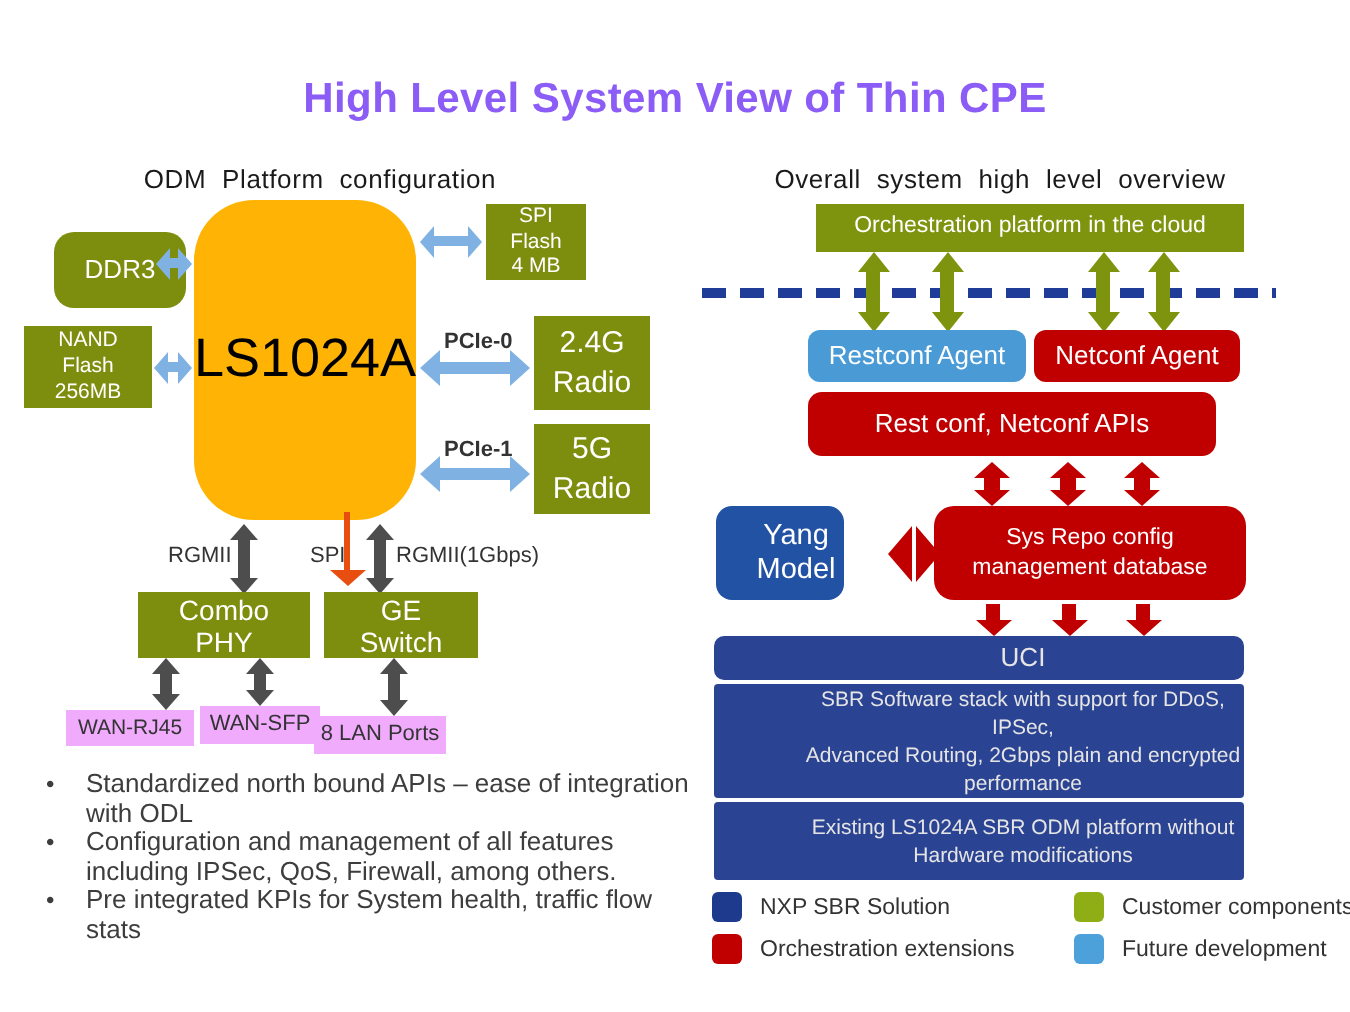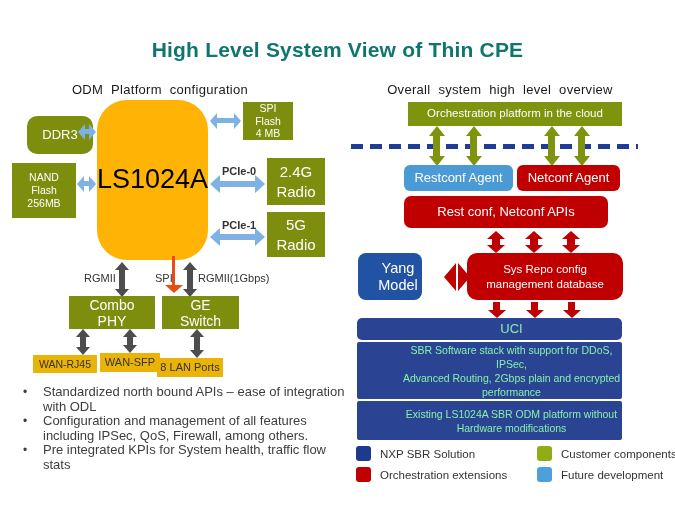--- a/index.html
+++ b/index.html
@@ -1,27 +1,27 @@
 <!DOCTYPE html>
 <html><head>
 <meta charset="utf-8">
 <style>
   html,body{margin:0;padding:0;background:#ffffff;}
   #stage{position:relative;width:675px;height:506px;background:#ffffff;overflow:hidden;
          font-family:"Liberation Sans",sans-serif;color:#222;}
   .box{position:absolute;display:flex;flex-direction:column;align-items:center;justify-content:center;
        text-align:center;box-sizing:border-box;line-height:1.15;}
   .olive{background:#7d8e0e;color:#ffffff;}
-  .lime{background:#eab308;color:#333333;}
-  .navy{background:#2a4392;color:#86efac;padding-left:44px;}
+  .lime{background:#f0abfc;color:#333333;}
+  .navy{background:#2a4392;color:#e5e5e5;padding-left:44px;}
   .red{background:#c00000;color:#ffffff;}
   .lblue{background:#4a9bd5;color:#ffffff;}
   .yang{background:#2152a4;color:#ffffff;}
   .title{position:absolute;left:0;top:38px;width:675px;text-align:center;
-         font-size:21px;font-weight:bold;color:#0f766e;letter-spacing:.2px;}
+         font-size:21px;font-weight:bold;color:#8b5cf6;letter-spacing:.2px;}
   .subhead{position:absolute;font-size:13px;color:#1a1a1a;text-align:center;
            word-spacing:4px;letter-spacing:.3px;white-space:nowrap;}
   .lbl{position:absolute;font-size:11px;color:#333;white-space:nowrap;}
   .b{font-weight:bold;}
   
   .ah{position:absolute;background:var(--c,#7fb2e2);}
   .ah::before,.ah::after{content:"";position:absolute;width:0;height:0;top:50%;}
   .ah.sm{height:5px;}
   .ah.sm::before{right:100%;margin-top:-8px;border-top:8px solid transparent;border-bottom:8px solid transparent;border-right:7px solid var(--c,#7fb2e2);}
   .ah.sm::after{left:100%;margin-top:-8px;border-top:8px solid transparent;border-bottom:8px solid transparent;border-left:7px solid var(--c,#7fb2e2);}
@@ -64,21 +64,21 @@
 <div id="stage">
 
   <div class="title">High Level System View of Thin CPE</div>
 
   <div class="subhead" style="left:60px;top:82px;width:200px;">ODM Platform configuration</div>
 
   <div class="box olive" style="left:27px;top:116px;width:66px;height:38px;font-size:13px;border-radius:10px;">
     <div>DDR3</div>
   </div>
 
-  <div class="box olive" style="left:12px;top:163px;width:64px;height:55px;font-size:10.5px;line-height:13px;text-align:center;">
+  <div class="box olive" style="left:12px;top:163px;width:64px;height:41px;font-size:10.5px;line-height:13px;text-align:center;">
     <div>NAND</div>
     <div>Flash</div>
     <div>256MB</div>
   </div>
 
   <div class="box" style="left:97px;top:100px;width:111px;height:160px;border-radius:30px;background:#ffb405;color:#000;font-size:27px;">
     <div>LS1024A</div>
   </div>
 
   <div class="box olive" style="left:243px;top:102px;width:50px;height:38px;font-size:10.5px;line-height:12.5px;">

